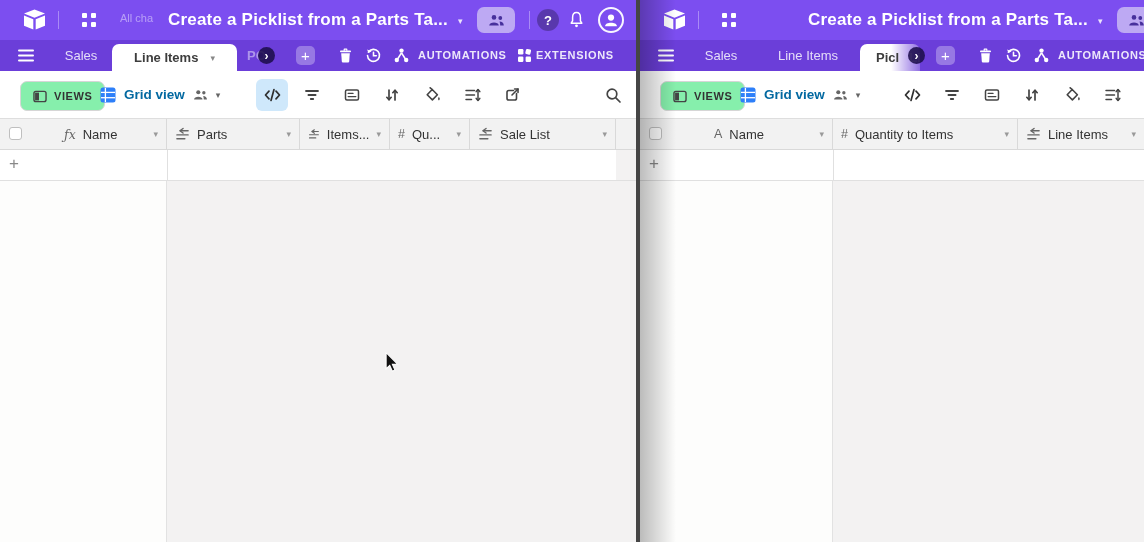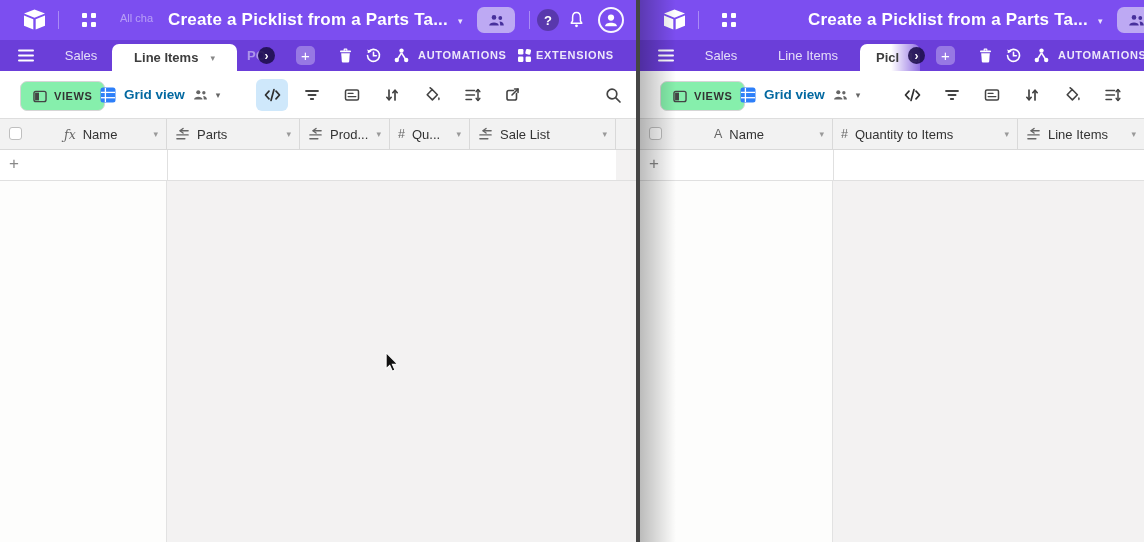--- a/index.html
+++ b/index.html
@@ -327,21 +327,21 @@
       </span>
       <span class="col-cell" style="left:300px;width:90px;">
         <svg width="15" height="15" viewBox="0 0 16 16">
             <g stroke="#666" stroke-width="1.5" stroke-linecap="round" stroke-linejoin="round" fill="none">
               <line x1="5.8" y1="4" x2="14" y2="4"></line>
               <polyline points="8.6,1.6 5.2,4 8.6,6.4"></polyline>
               <line x1="2" y1="8.4" x2="14" y2="8.4"></line>
               <line x1="2" y1="12.6" x2="10.5" y2="12.6"></line>
             </g>
           </svg>
-        <span>Prod...</span>
+        <span>Items...</span>
         <span class="col-caret">▾</span>
       </span>
       <span class="col-cell" style="left:390px;width:80px;">
         <span class="field-glyph">#</span>
         <span>Qu...</span>
         <span class="col-caret">▾</span>
       </span>
       <span class="col-cell" style="left:470px;width:146px;">
         <svg width="15" height="15" viewBox="0 0 16 16">
             <g stroke="#666" stroke-width="1.5" stroke-linecap="round" stroke-linejoin="round" fill="none">

